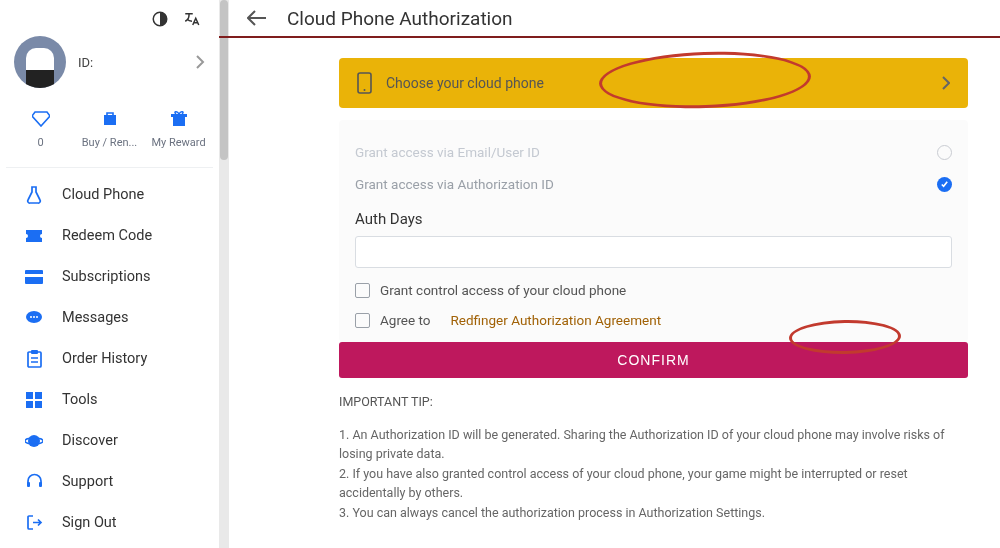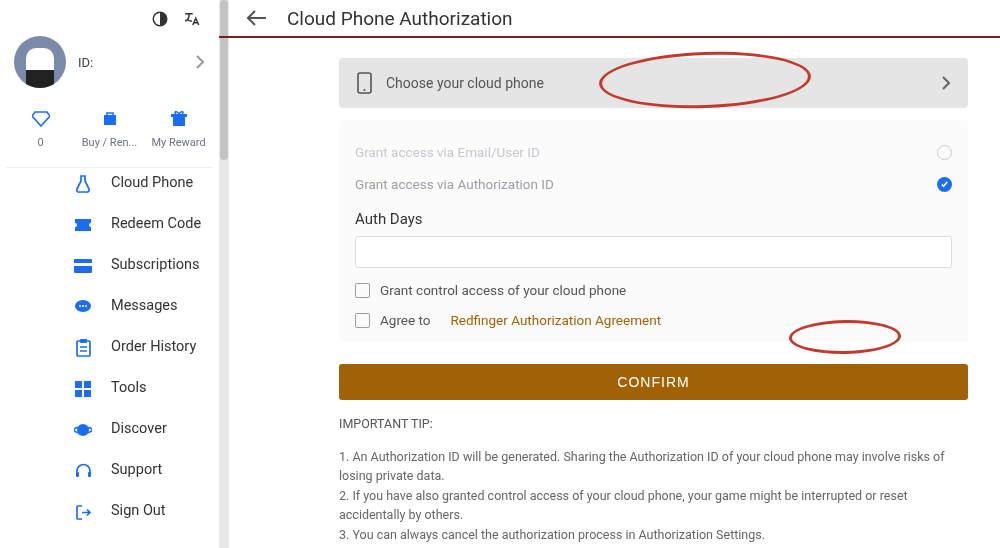--- a/index.html
+++ b/index.html
@@ -15,53 +15,53 @@
   .avatar .figure::before, .avatar .figure::after { content:""; position:absolute; top:24px; width:5px; height:14px; background:#222; }
   .avatar .figure::before { left:4px; }
   .avatar .figure::after { right:4px; }
   .id-label { font-size: 13px; color: #444; margin-left: 12px; }
   .profile-chevron { margin-left: auto; color: #888; }
   .quick-row { display: flex; justify-content: space-around; align-items: flex-start; margin: 20px 6px 0 6px; padding-bottom: 18px; border-bottom: 1px solid #eef0f2; }
   .quick-item { display: flex; flex-direction: column; align-items: center; font-size: 11px; color: #6b7280; width: 66px; }
   .quick-item .qicon { font-size: 18px; color: #1b6ef3; height: 22px; display:flex; align-items:center; }
   .quick-item .qlabel { margin-top: 6px; white-space: nowrap; overflow: hidden; text-overflow: ellipsis; max-width: 66px; }
   .nav { margin-top: 6px; }
-  .nav-item { display: flex; align-items: flex-start; height: 41px; padding-left: 36px; cursor: pointer; margin-left: 37px; }
+  .nav-item { display: flex; align-items: center; height: 41px; padding-left: 24px; cursor: pointer; }
   .nav-item .nicon { width: 20px; height: 20px; color: #1b6ef3; display:flex; align-items:center; justify-content:center; }
   .nav-item .nlabel { font-size: 14.5px; color: #333; margin-left: 18px; }
   .vscroll { position: absolute; top: 0; right: -10px; width: 10px; height: 100%; background: #e9e9e9; }
   .vscroll .thumb { position: absolute; top: 0; left: 1px; width: 8px; height: 160px; background: #c4c4c4; border-radius: 4px; }
 
   
   .main { flex: 1; position: relative; }
   .header { display: flex; align-items: center; height: 38px; padding-left: 28px; border-bottom: 2px solid #7f1d1d; }
   .back-icon { color: #555; display:flex; align-items:center; }
   .page-title { font-size: 19px; color: #333; margin-left: 20px; font-weight: 400; }
 
   .content { padding: 20px 32px 0 120px; }
-  .chooser { background: #e5e5e5; height: 50px; display: flex; align-items: center; padding: 0 18px; border-radius: 4px; cursor: pointer; }
+  .chooser { background: #eab308; height: 50px; display: flex; align-items: center; padding: 0 18px; border-radius: 4px; cursor: pointer; }
   .chooser .chevron { margin-left: auto; color: #555; }
   .chooser .phone-icon { color: #444; margin-right: 14px; }
   .chooser .ctext { font-size: 14px; color: #555; }
 
   .option-row { display: flex; align-items: center; height: 32px; font-size: 13.5px; }
   .option-row.disabled { color: #c4c9d1; }
   .option-row.active { color: #9aa0a8; }
   .option-row .radio { margin-left: auto; width: 15px; height: 15px; border-radius: 50%; }
   .radio.unchecked { border: 1.5px solid #c9ccd2; }
   .radio.checked { background: #1b6ef3; display:flex; align-items:center; justify-content:center; color:#fff; }
 
   .opts-block { background: #fbfbfb; padding: 16px 16px 8px 16px; margin-top: 12px; border-radius: 4px; }
   .field-label { font-size: 15px; color: #333; margin-top: 10px; }
   .text-input { width: 100%; height: 32px; border: 1px solid #d9dde2; border-radius: 3px; margin-top: 8px; padding: 0 8px; font-size: 14px; background:#fff; }
   .cb-row { display: flex; align-items: center; margin-top: 14px; font-size: 13.5px; color: #555; }
   .cb { width: 15px; height: 15px; border: 1.5px solid #9aa0a8; border-radius: 2px; margin-right: 10px; }
   .cb-row a { color: #a16207; text-decoration: none; margin-left: 20px; }
 
-  .confirm-btn { margin-top: 22px; width: 100%; height: 36px; background: #a16207; color: #fff; border: none; font-size: 14px; letter-spacing: 1px; border-radius: 3px; cursor: pointer; }
+  .confirm-btn { width: 100%; height: 36px; background: #be185d; color: #fff; border: none; font-size: 14px; letter-spacing: 1px; border-radius: 3px; cursor: pointer; }
 
   .tip-title { font-size: 12.5px; color: #555; margin-top: 16px; }
   .tips { font-size: 12.5px; color: #666; margin-top: 16px; line-height: 1.55; }
 
   
   .anno { position: absolute; border: 3px solid #c23a2e; border-radius: 50%; pointer-events: none; }
   .anno1 { left: 380px; top: 52px; width: 212px; height: 56px; transform: rotate(-2deg); }
   .anno2 { left: 570px; top: 320px; width: 112px; height: 34px; transform: rotate(-1deg); }
 
   svg { display:block; }

